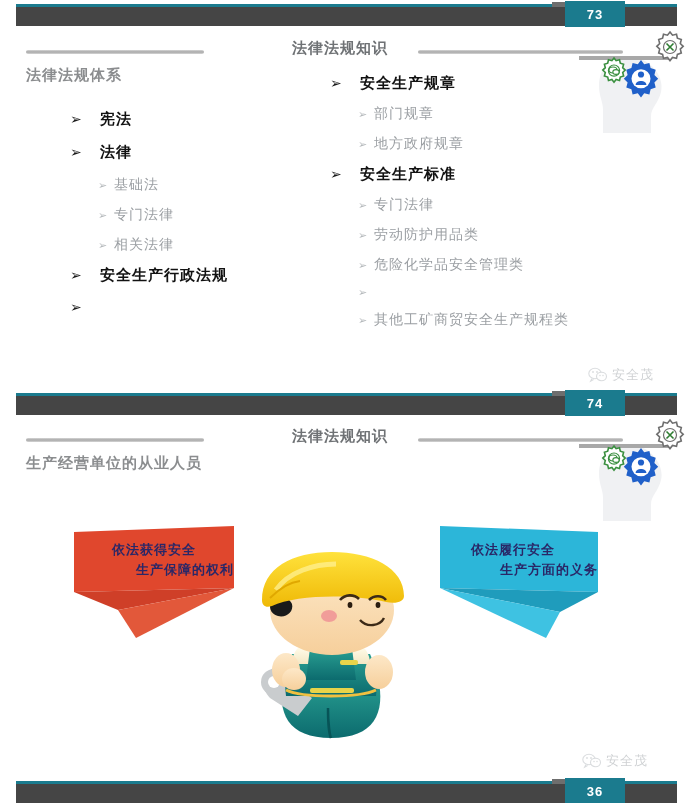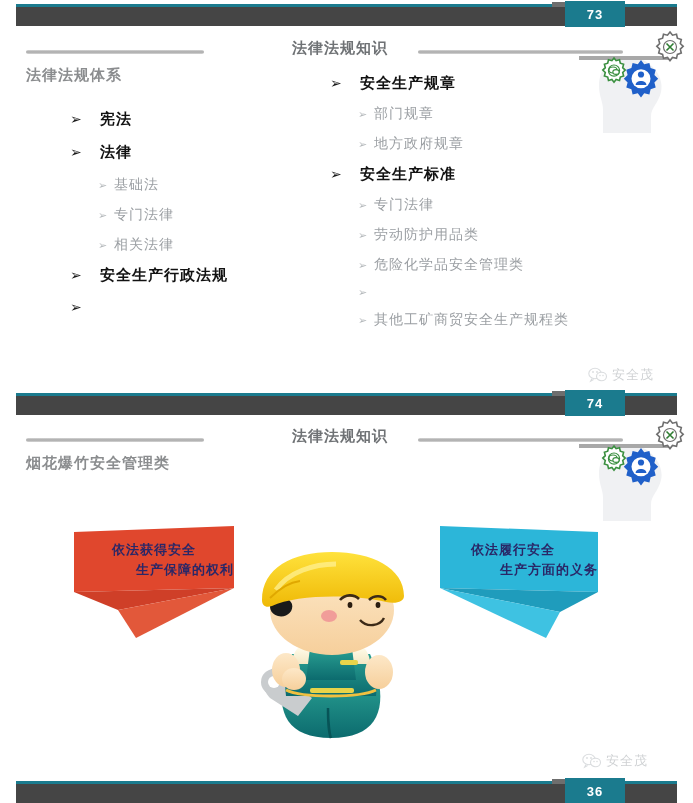--- a/index.html
+++ b/index.html
@@ -290,21 +290,21 @@
 
   <div class="band b2"></div>
   <div class="notch n2"></div>
   <div class="page-badge p2">74</div>
 
   <div class="slide s2">
 
     <div class="hdr-rule left"></div>
     <div class="hdr-rule right"></div>
     <div class="hdr-title">法律法规知识</div>
-    <div class="sub-title">烟花爆竹安全管理类</div>
+    <div class="sub-title">生产经营单位的从业人员</div>
 
     <div class="deco">
       <svg width="110" height="105" viewBox="0 0 110 105" xmlns="http://www.w3.org/2000/svg">
         <path d="M48 28 C30 28 20 42 20 58 C20 68 24 74 24 82 L24 105 L72 105 L72 88 C72 80 80 74 82 64 C86 48 70 28 48 28 Z" fill="#f0f1f3"></path>
         <rect x="0" y="28" width="92" height="4" fill="#a8a8a8"></rect>
         <g transform="translate(78,4)">
           <path d="M13 0 l2.5 3.2 4-1 .9 4 3.9 1.3 -1 4 2.9 2.8 -2.9 2.8 1 4 -3.9 1.3 -.9 4 -4-1 -2.5 3.2 -2.5-3.2 -4 1 -.9-4 -3.9-1.3 1-4 -2.9-2.8 2.9-2.8 -1-4 3.9-1.3 .9-4 4 1 Z" fill="#ffffff" stroke="#6f6f6f" stroke-width="1.6"></path>
           <circle cx="13" cy="15" r="6.5" fill="#ffffff" stroke="#6f6f6f" stroke-width="1.2"></circle>
           <path d="M9.5 11.5 L16.5 18.5 M16.5 11.5 L9.5 18.5" stroke="#2f7d32" stroke-width="1.6"></path>
         </g>

